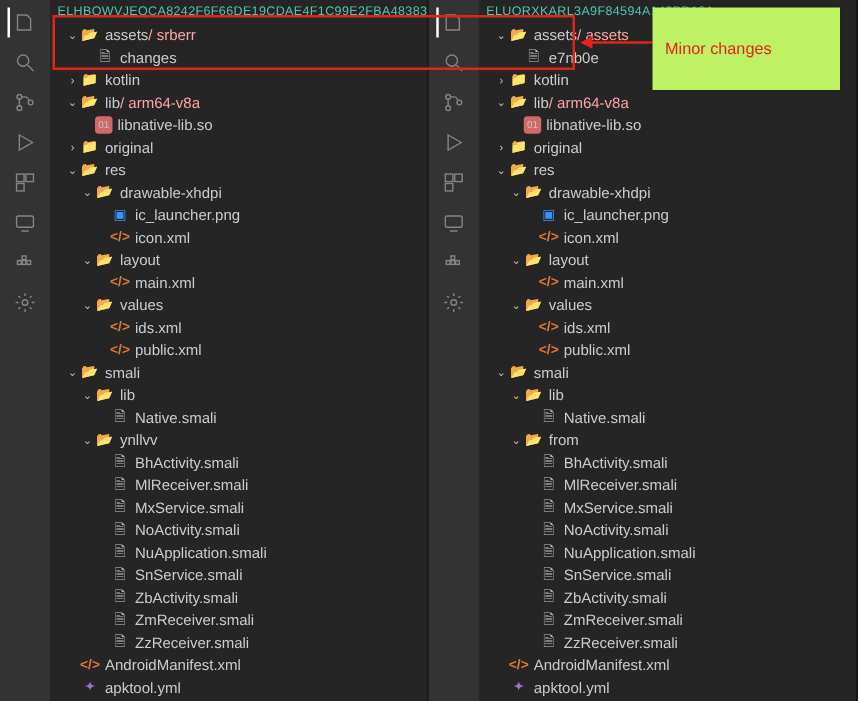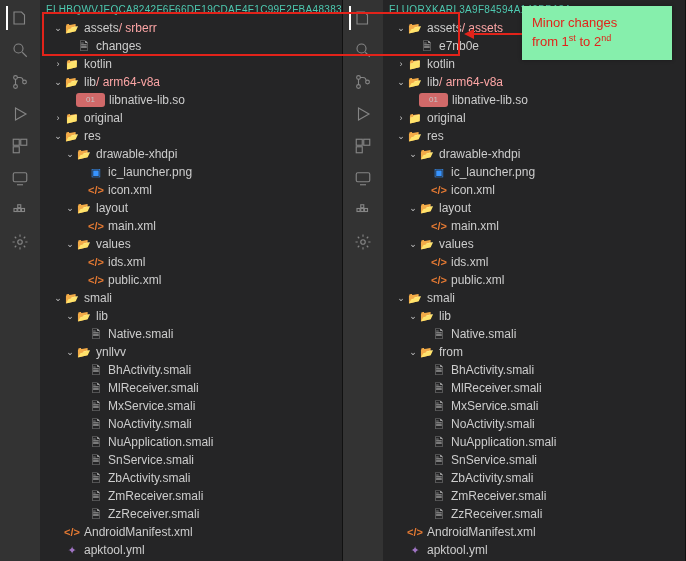--- a/index.html
+++ b/index.html
@@ -15,28 +15,28 @@
   .row { display:flex; align-items:center; height:18px; line-height:18px; white-space:nowrap; cursor:pointer; }
   .chev { width:12px; display:inline-flex; justify-content:center; color:#c5c5c5; font-size:9px; }
   .chev.blank { visibility:hidden; }
   .ico { width:16px; height:16px; display:inline-flex; align-items:center; justify-content:center; margin-right:4px; font-size:11px; }
   .folder-open { color:#dcb67a; }
   .folder-closed { color:#dcb67a; }
   .file-generic { color:#c5c5c5; }
   .file-img { color:#3794ff; }
   .file-xml { color:#e37933; font-weight:bold; }
   .file-yml { color:#a074c4; }
-  .file-lib { color:#c5c5c5; background:#d16969; border-radius:3px; font-size:8px; width:29px; height:14px;}
+  .file-lib { color:#c5c5c5; background:#d16969; border-radius:3px; font-size:8px; width:14px; height:14px;}
   .lbl { color:#cccccc; }
   .lbl.dim { color:#fca5a5; }
   .ind1 { padding-left:12px; }
   .ind2 { padding-left:24px; }
   .ind3 { padding-left:36px; }
   .redbox { position:absolute; border:2px solid #e2231a; pointer-events:none; z-index:50; }
-  .note { position:absolute; background:#86efac; color:#e2231a; font-size:13px; padding:8px 10px; line-height:1.4; z-index:60; box-shadow:0 0 4px rgba(0,0,0,.3); }
+  .note { position:absolute; background:#bef264; color:#e2231a; font-size:13px; padding:24px 10px; line-height:1.4; z-index:60; box-shadow:0 0 4px rgba(0,0,0,.3); }
   .note sup { font-size:9px; }
   .arrow-svg { position:absolute; z-index:55; }
   svg.glyph { width:18px; height:18px; stroke:#858585; fill:none; stroke-width:1.5; }
 </style>
 </head>
 <body>
 
 <div class="app">
 
   <div class="pane">
@@ -476,16 +476,13 @@
 
 <div class="redbox" style="left:42px; top:12px; width:418px; height:44px;"></div>
 
 <svg class="arrow-svg" style="left:464px; top:26px;" width="60" height="16">
   <line x1="58" y1="8" x2="6" y2="8" stroke="#e2231a" stroke-width="2"></line>
   <polygon points="0,8 10,3 10,13" fill="#e2231a"></polygon>
 </svg>
 
 <div class="note" style="left:522px; top:6px; width:150px;">
   <div>Minor changes</div>
-  <div>
-    <span>from 1</span><sup>st</sup><span> to 2</span><sup>nd</sup>
-  </div>
 </div>
 
 </body></html>

